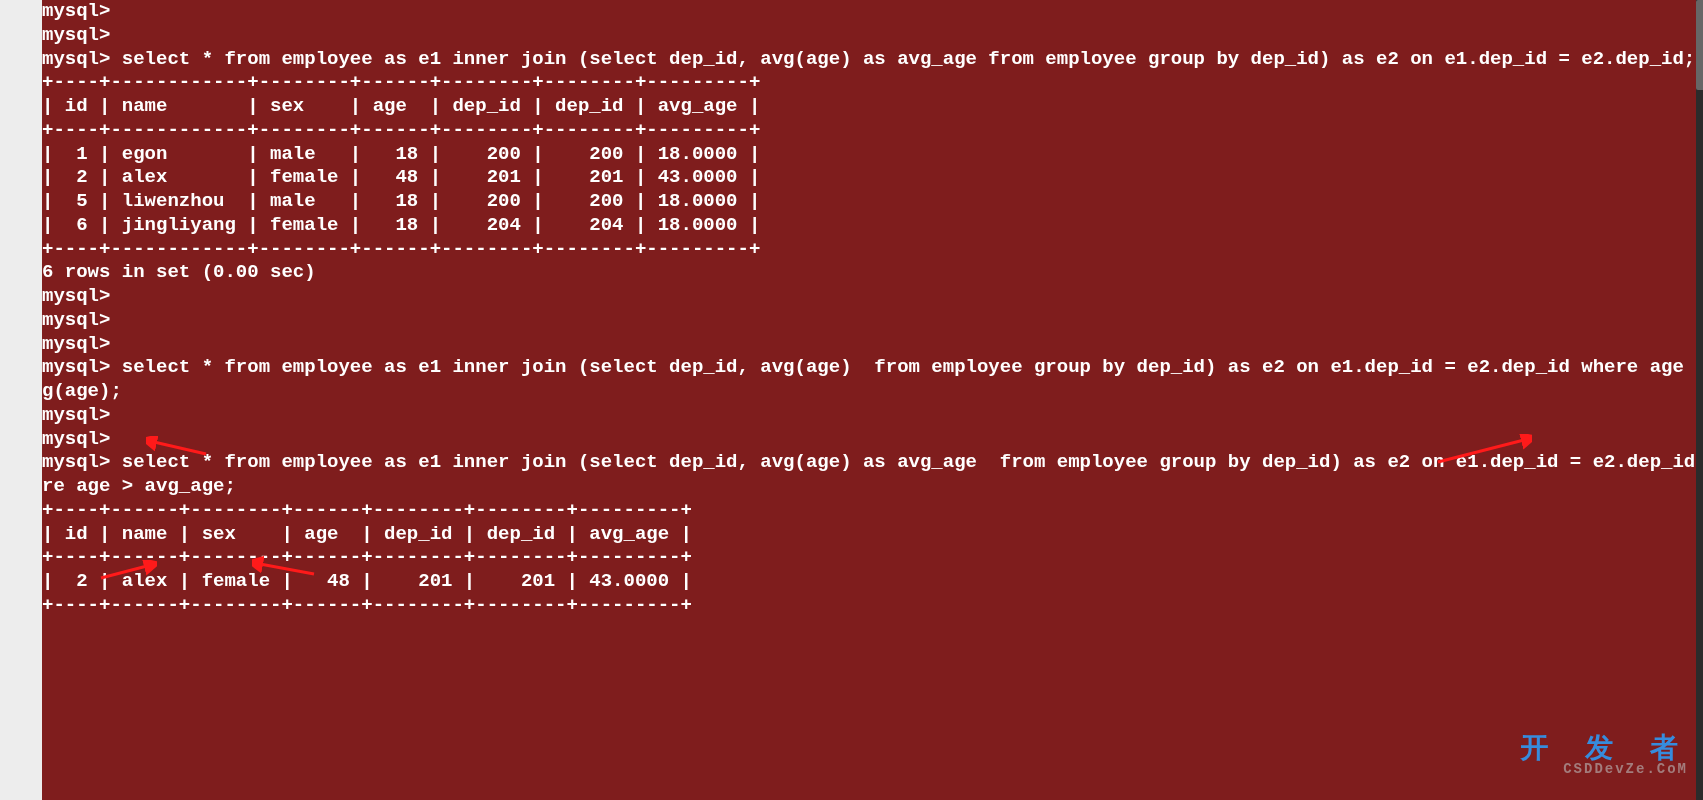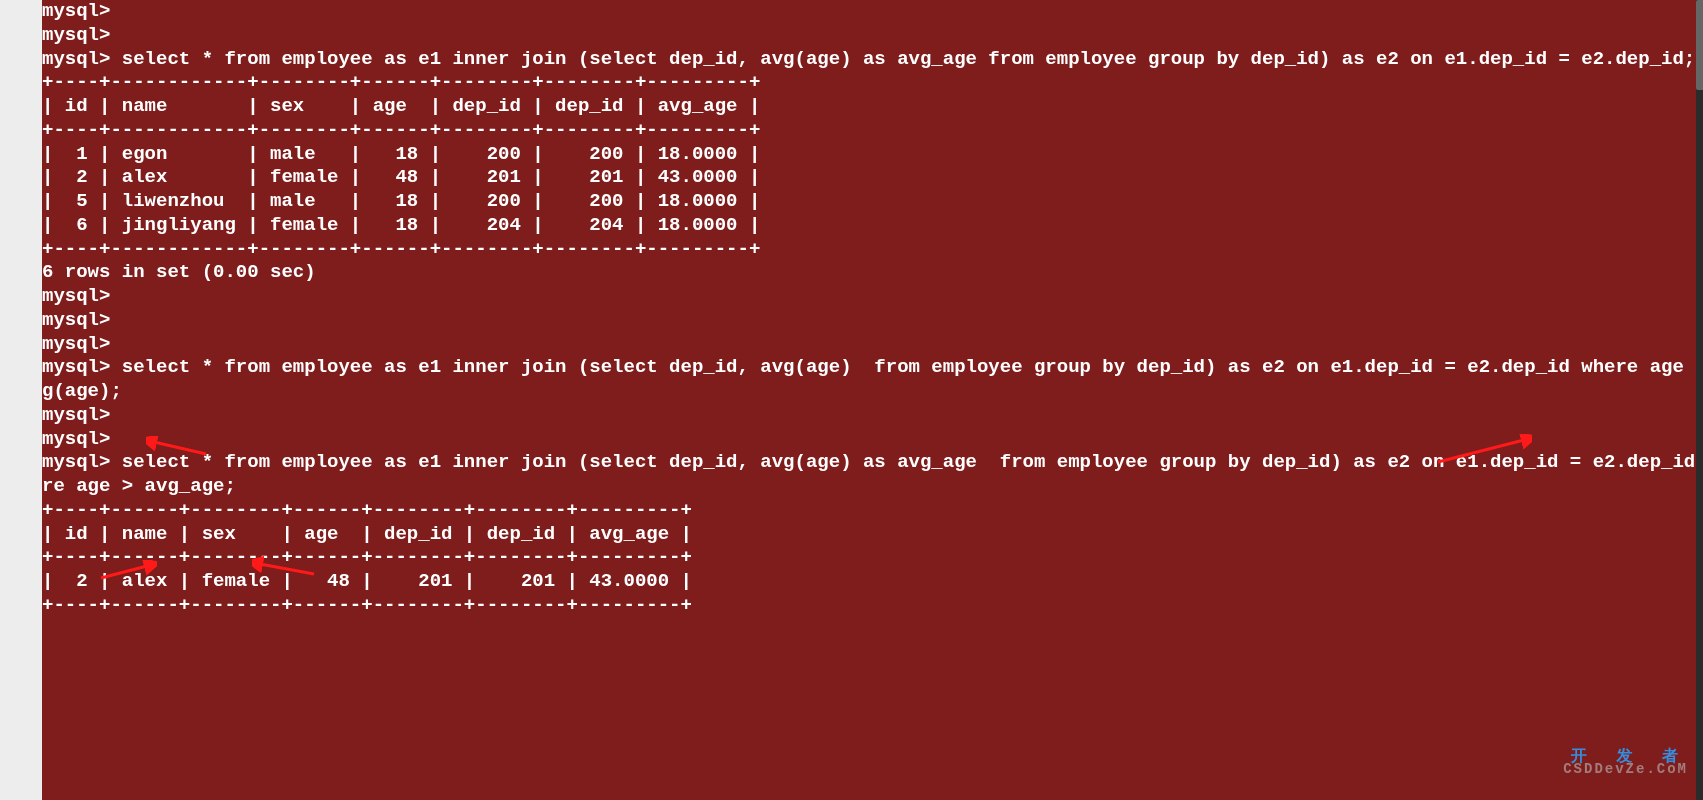--- a/index.html
+++ b/index.html
@@ -53,21 +53,21 @@
   }
   .watermark {
     position: absolute;
     right: 22px;
     bottom: 22px;
     text-align: right;
     pointer-events: none;
   }
   .watermark .wm-top {
     color: #2aa0ff;
-    font-size: 16px;
+    font-size: 28px;
     letter-spacing: 10px;
     font-weight: 700;
     opacity: .85;
   }
   .watermark .wm-bot {
     color: #bbb;
     font-size: 14px;
     letter-spacing: 2px;
     opacity: .6;
     margin-top: -6px;

